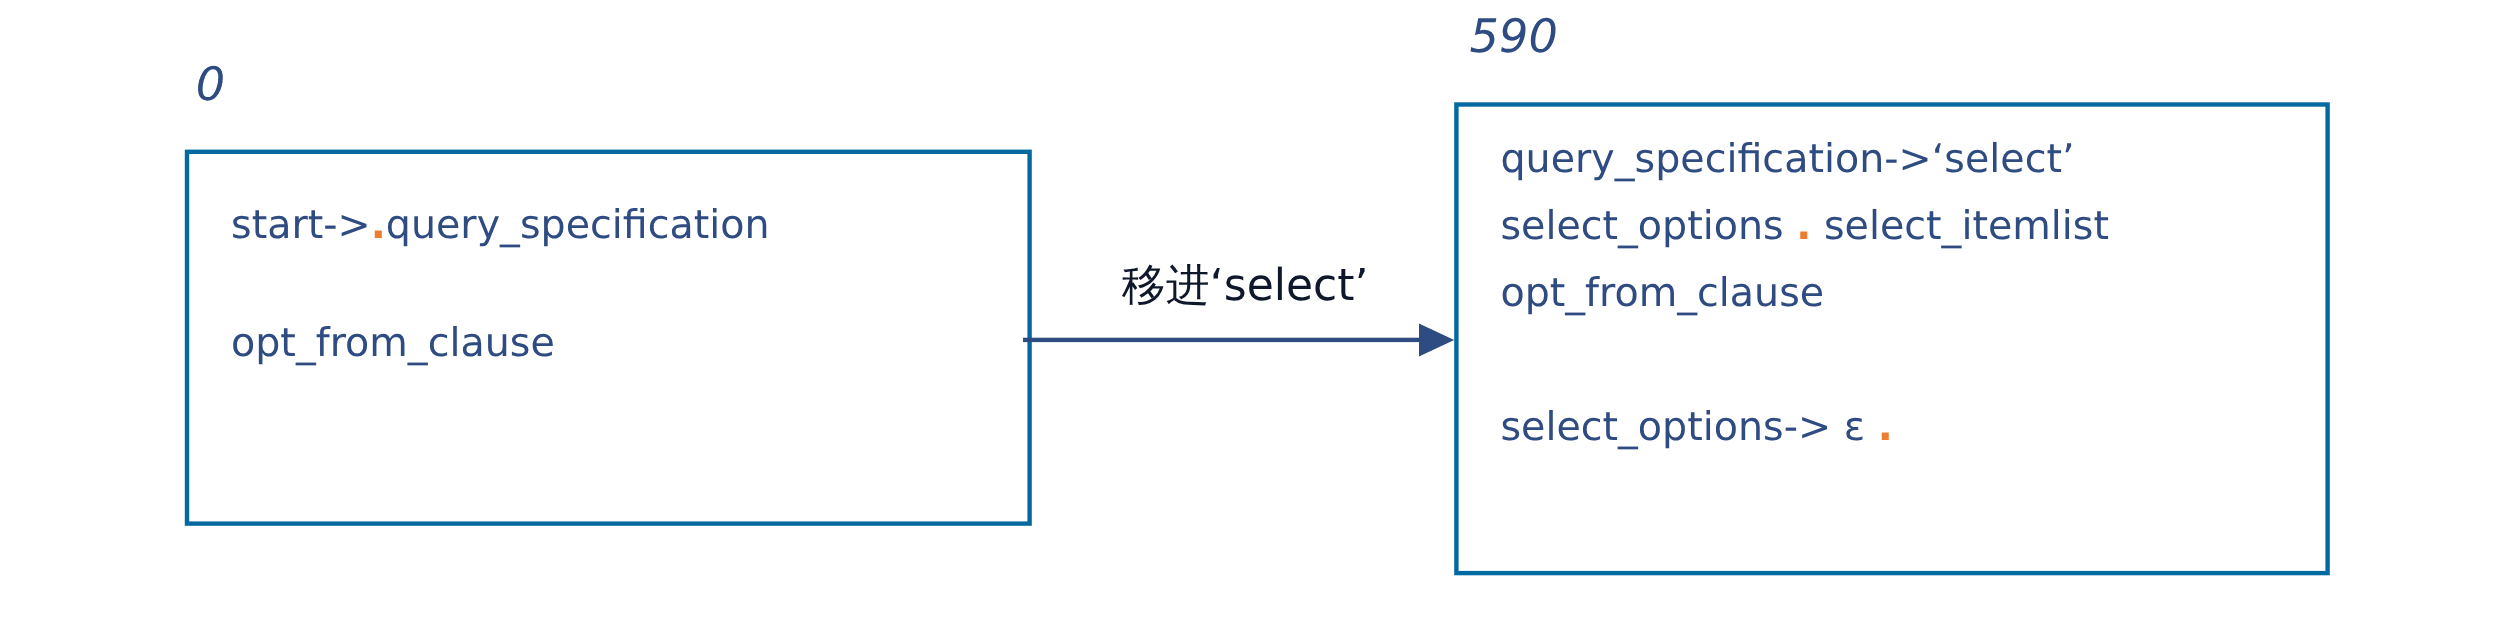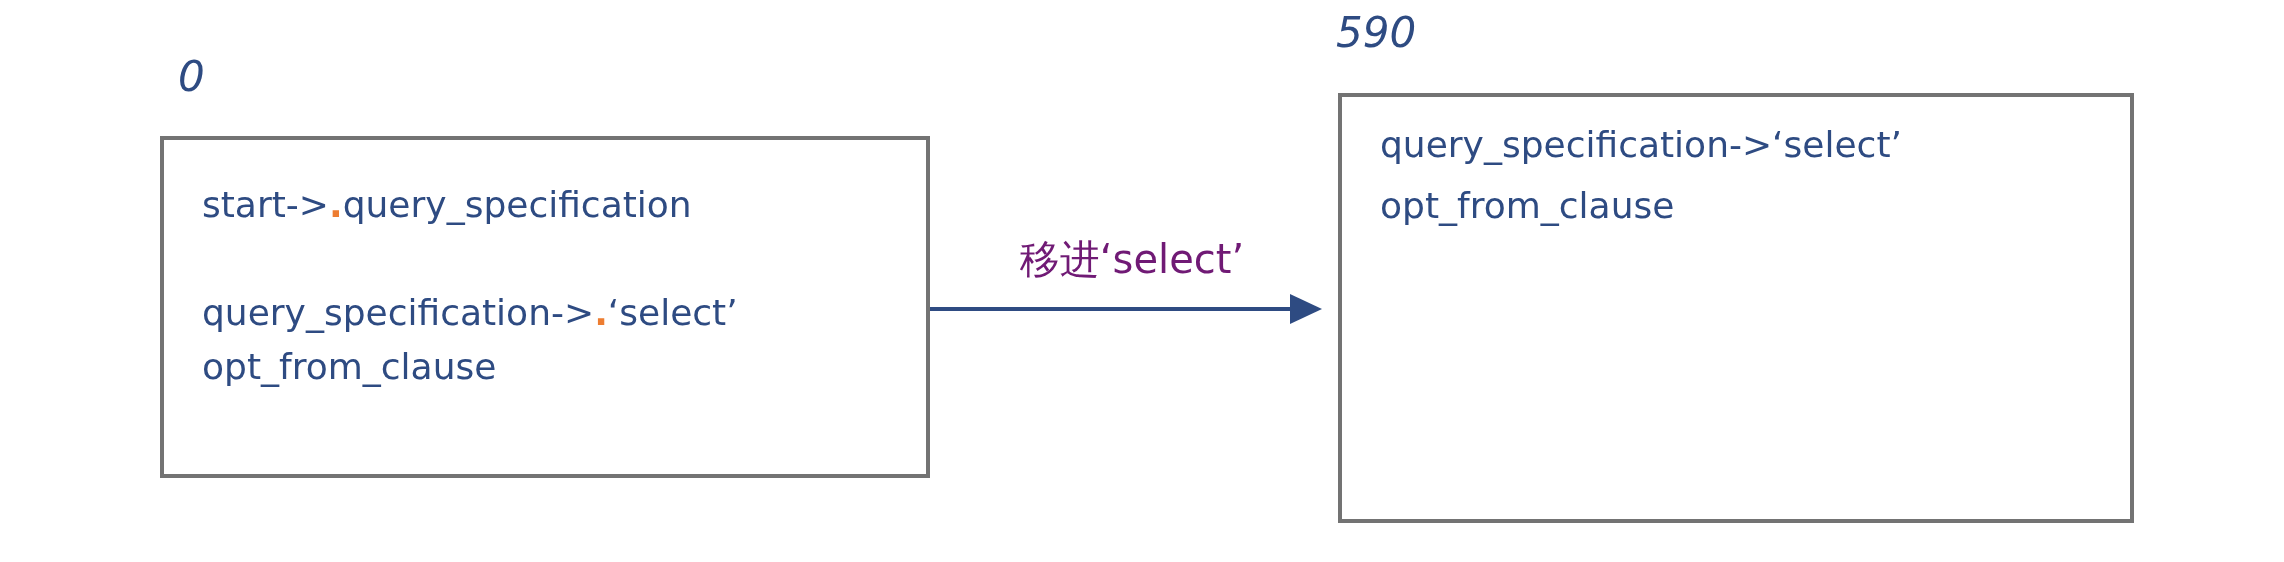--- a/index.html
+++ b/index.html
@@ -17,38 +17,37 @@
   }
   .state-label {
     position: absolute;
     font-size: 42px;
     font-style: italic;
     color: #2e4b82;
     white-space: nowrap;
   }
   .state-box {
     position: absolute;
-    border: 4px solid #737373;
+    border: 4px solid #0369a1;
     background: #ffffff;
-    margin-left: 16px;
   }
   .state-box .inner {
     width: 100%;
     height: 100%;
   }
   .item-line {
     white-space: nowrap;
     font-size: 36px;
     color: #2e4b82;
   }
   .box-left .item-line { line-height: 54px; }
   .box-right .item-line { line-height: 61px; }
   .blank-line { visibility: hidden; }
   .accent { color: #ed7d31; font-weight: bold; }
-  .box-left { left: 144px; top: 136px; width: 770px; height: 342px; }
+  .box-left { left: 168px; top: 136px; width: 770px; height: 342px; }
   .box-left .inner { padding: 38px 20px 0 38px; }
   .box-right { left: 1322px; top: 93px; width: 796px; height: 430px; }
   .box-right .inner { padding: 17px 20px 0 38px; }
   .label-left { left: 178px; top: 52px; }
   .label-right { left: 1336px; top: 8px; }
   .arrow-line {
     position: absolute;
     left: 930px; top: 307px;
     width: 366px; height: 4px;
     background: #2e4b82;
@@ -60,47 +59,48 @@
     border-left: 32px solid #2e4b82;
     border-top: 15px solid transparent;
     border-bottom: 15px solid transparent;
   }
   .transition-label {
     position: absolute;
     left: 930px; top: 232px;
     width: 404px;
     text-align: center;
     font-size: 40px;
-    color: #701a75;
+    color: #0f172a;
     white-space: nowrap;
   }
 </style>
 </head>
 <body>
 
 <div class="canvas">
 
   <div class="state-label label-left">0</div>
 
   <div class="state-box box-left">
     <div class="inner">
       <div class="item-line"><span>start-&gt;</span><span class="accent">.</span><span>query_specification</span></div>
       <div class="item-line blank-line">&nbsp;</div>
-      <div class="item-line"><span>query_specification-&gt;</span><span class="accent">.</span><span>‘select’</span></div>
       <div class="item-line"><span>opt_from_clause</span></div>
     </div>
   </div>
 
   <div class="transition-label">移进‘select’</div>
   <div class="arrow-line"></div>
   <div class="arrow-head"></div>
 
   <div class="state-label label-right">590</div>
 
   <div class="state-box box-right">
     <div class="inner">
       <div class="item-line"><span>query_specification-&gt;‘select’</span></div>
+      <div class="item-line"><span>select_options </span><span class="accent">.</span><span> select_itemlist</span></div>
       <div class="item-line"><span>opt_from_clause</span></div>
       <div class="item-line blank-line">&nbsp;</div>
+      <div class="item-line"><span>select_options-&gt; ε </span><span class="accent">.</span></div>
     </div>
   </div>
 
 </div>
 
 </body></html>

